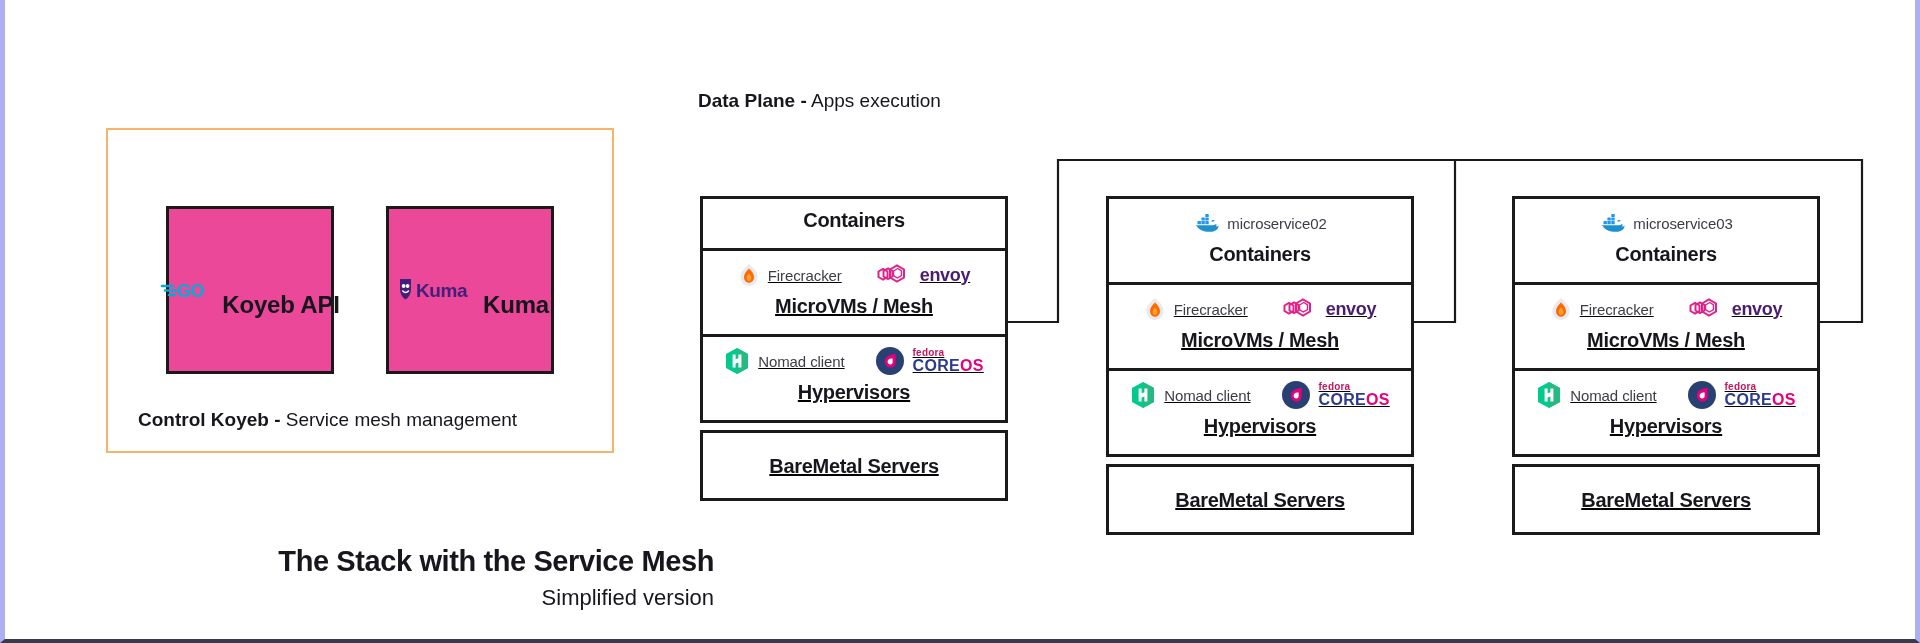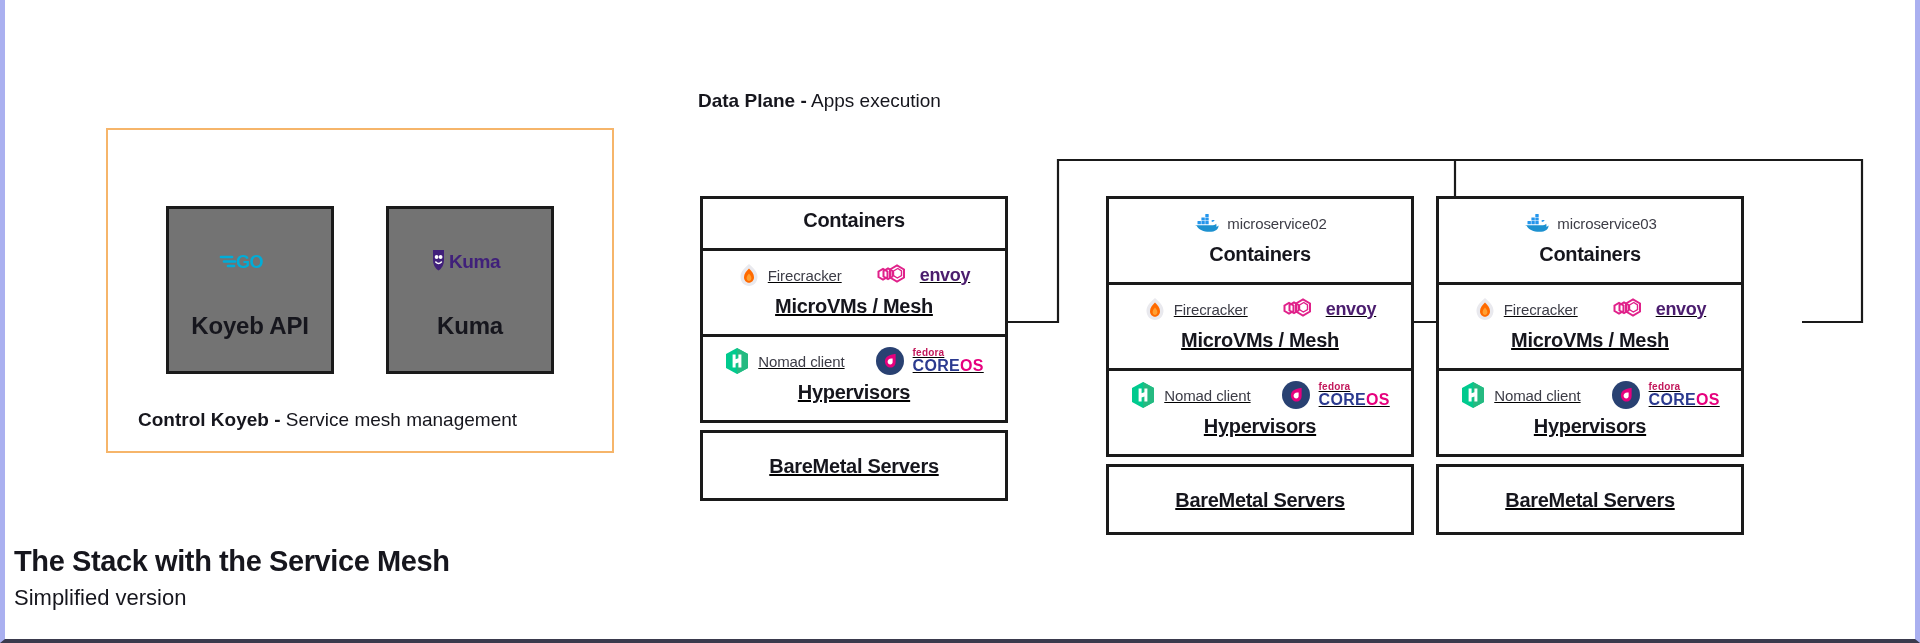--- a/index.html
+++ b/index.html
@@ -22,21 +22,21 @@
     background: #ffffff;
   }
 
   #canvas {
     position: absolute;
     left: 0; top: 0;
     width: 1920px; height: 643px;
   }
 
   
-  #title-block { position: absolute; left: 14px; top: 545px; width: 700px; }
+  #title-block { position: absolute; left: 14px; top: 545px; width: 700px; text-align: right; }
   #main-title {
     font-size: 29px; font-weight: 700; color: #16161d;
     letter-spacing: -0.4px; line-height: 1.15; white-space: nowrap;
   }
   #subtitle {
     font-size: 22px; font-weight: 400; color: #16161d;
     margin-top: 7px; line-height: 1.15; white-space: nowrap;
   }
 
   
@@ -47,22 +47,22 @@
     border: 2.5px solid #f6b56a;
     background: #ffffff;
   }
   #cp-boxes {
     position: absolute; left: 0; top: 76px;
     width: 100%; display: flex; justify-content: center; gap: 52px;
   }
   .cp-box {
     width: 168px; height: 168px;
     border: 3px solid #1a1a1a;
-    background: #737373;
-    display: flex; flex-direction: column;
+    background: #ec4899;
+    display: flex; flex-direction: row;
     align-items: center; justify-content: center;
   }
   .cp-logo { height: 42px; display: flex; align-items: center; justify-content: center; }
   .cp-label {
     font-size: 24px; font-weight: 700; color: #16161d;
     margin-top: 30px; letter-spacing: -0.2px; white-space: nowrap;
   }
   #cp-caption {
     position: absolute; left: 30px; bottom: 20px;
     font-size: 19px; color: #16161d; white-space: nowrap;
@@ -72,21 +72,21 @@
   
   #dp-header {
     position: absolute; left: 698px; top: 90px;
     font-size: 19px; color: #16161d; white-space: nowrap;
   }
   #dp-header b { font-weight: 700; }
 
   .stack { position: absolute; top: 196px; width: 308px; }
   #stack-0 { left: 700px; }
   #stack-1 { left: 1106px; }
-  #stack-2 { left: 1436px; }
+  #stack-2 { left: 1512px; }
 
   .layer {
     border: 3px solid #1a1a1a;
     background: #ffffff;
     position: relative;
   }
   .layer + .layer { border-top: none; text-decoration: underline; }
   .layer.spaced { border-top: 3px solid #1a1a1a; margin-top: 7px; }
 
   .layer-icons {

